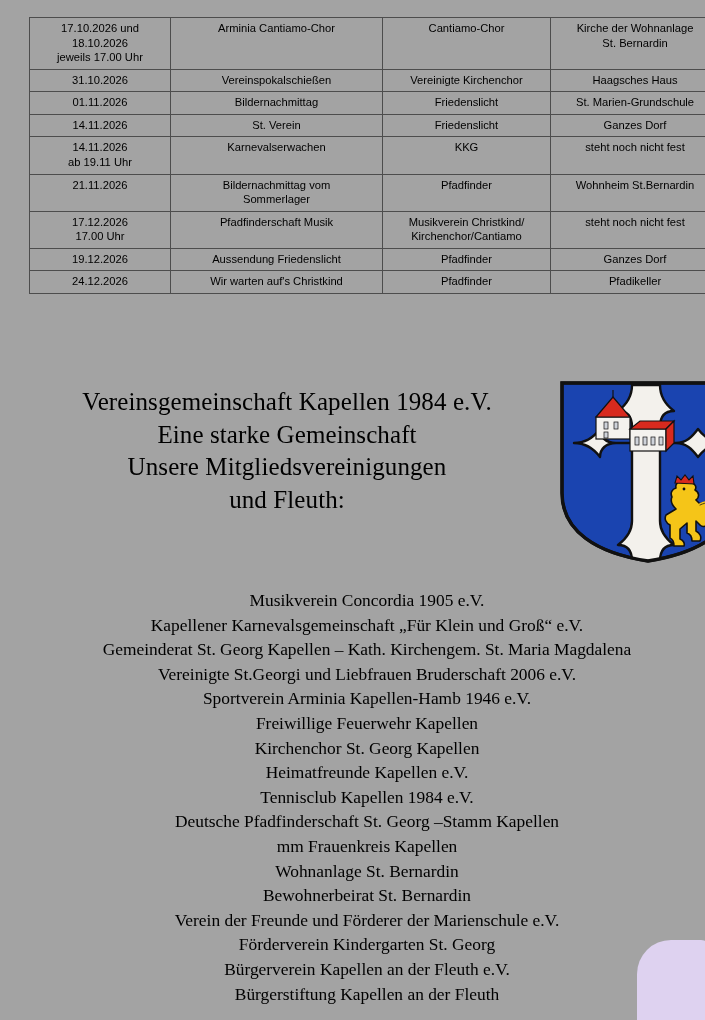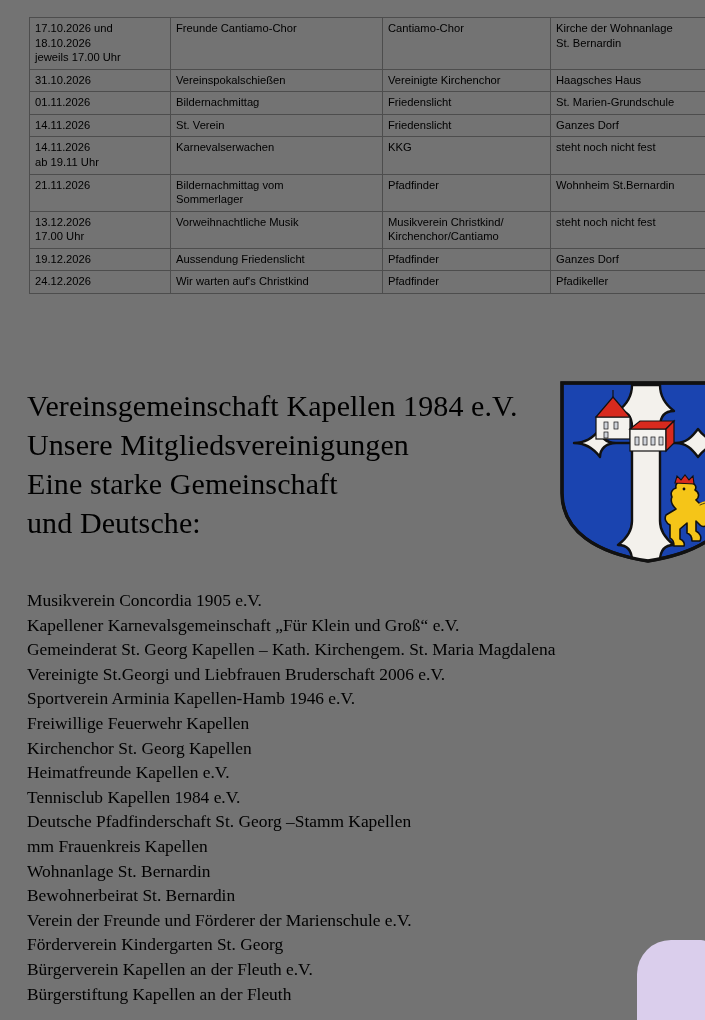--- a/index.html
+++ b/index.html
@@ -14,21 +14,22 @@
     position: relative;
     overflow: hidden;
     font-family: "Liberation Serif", "DejaVu Serif", serif;
     color: #000000;
   }
 
   
   .page {
     position: absolute;
     inset: 0;
-    background: #737373;
+    background: #a3a3a3;
+    text-align: center;
   }
 
   
   .corner-blob {
     position: absolute;
     right: -6px;
     bottom: -10px;
     width: 74px;
     height: 90px;
     background: #e3d6f7;
@@ -66,21 +67,21 @@
   table.events col.c-event { width: 212px; }
   table.events col.c-org   { width: 168px; }
   table.events col.c-place { width: 169px; }
 
   
   .heading {
     position: absolute;
     left: 27px;
     top: 386px;
     width: 520px;
-    font-size: 30px;
+    font-size: 25px;
     line-height: 1.305;
     letter-spacing: 0.1px;
     z-index: 2;
   }
   .heading .hline { display: block; white-space: pre; }
 
   
   .crest {
     position: absolute;
     left: 560px;
@@ -117,21 +118,21 @@
         <col class="c-date">
           <col class="c-event">
           <col class="c-org">
           <col class="c-place">
       </colgroup>
       <tbody id="events-body">
           <tr>
             <td>17.10.2026 und
 18.10.2026
 jeweils 17.00 Uhr</td>
-            <td>Freunde Cantiamo-Chor</td>
+            <td>Arminia Cantiamo-Chor</td>
             <td>Cantiamo-Chor</td>
             <td>Kirche der Wohnanlage
 St. Bernardin</td>
           </tr>
           <tr>
             <td>31.10.2026</td>
             <td>Vereinspokalschießen</td>
             <td>Vereinigte Kirchenchor</td>
             <td>Haagsches Haus</td>
           </tr>
@@ -155,23 +156,23 @@
             <td>steht noch nicht fest</td>
           </tr>
           <tr>
             <td>21.11.2026</td>
             <td>Bildernachmittag vom
 Sommerlager</td>
             <td>Pfadfinder</td>
             <td>Wohnheim St.Bernardin</td>
           </tr>
           <tr>
-            <td>13.12.2026
+            <td>17.12.2026
 17.00 Uhr</td>
-            <td>Vorweihnachtliche Musik</td>
+            <td>Pfadfinderschaft Musik</td>
             <td>Musikverein Christkind/
 Kirchenchor/Cantiamo</td>
             <td>steht noch nicht fest</td>
           </tr>
           <tr>
             <td>19.12.2026</td>
             <td>Aussendung Friedenslicht</td>
             <td>Pfadfinder</td>
             <td>Ganzes Dorf</td>
           </tr>
@@ -180,23 +181,23 @@
             <td>Wir warten auf's Christkind</td>
             <td>Pfadfinder</td>
             <td>Pfadikeller</td>
           </tr>
         </tbody>
     </table>
   </div>
 
   <div class="heading" id="heading-block">
       <span class="hline">Vereinsgemeinschaft Kapellen 1984 e.V.</span>
+      <span class="hline">Eine starke Gemeinschaft</span>
       <span class="hline">Unsere Mitgliedsvereinigungen</span>
-      <span class="hline">Eine starke Gemeinschaft</span>
-      <span class="hline">und Deutsche:</span>
+      <span class="hline">und Fleuth:</span>
     </div>
 
   <div class="crest">
     <svg viewBox="0 0 160 182" xmlns="http://www.w3.org/2000/svg">
       <defs>
         <clipPath id="shieldClip">
           <path d="M2,2 H175 V112 C175,150 140,172 88,180 C36,172 2,150 2,112 Z"></path>
         </clipPath>
       </defs>
 

